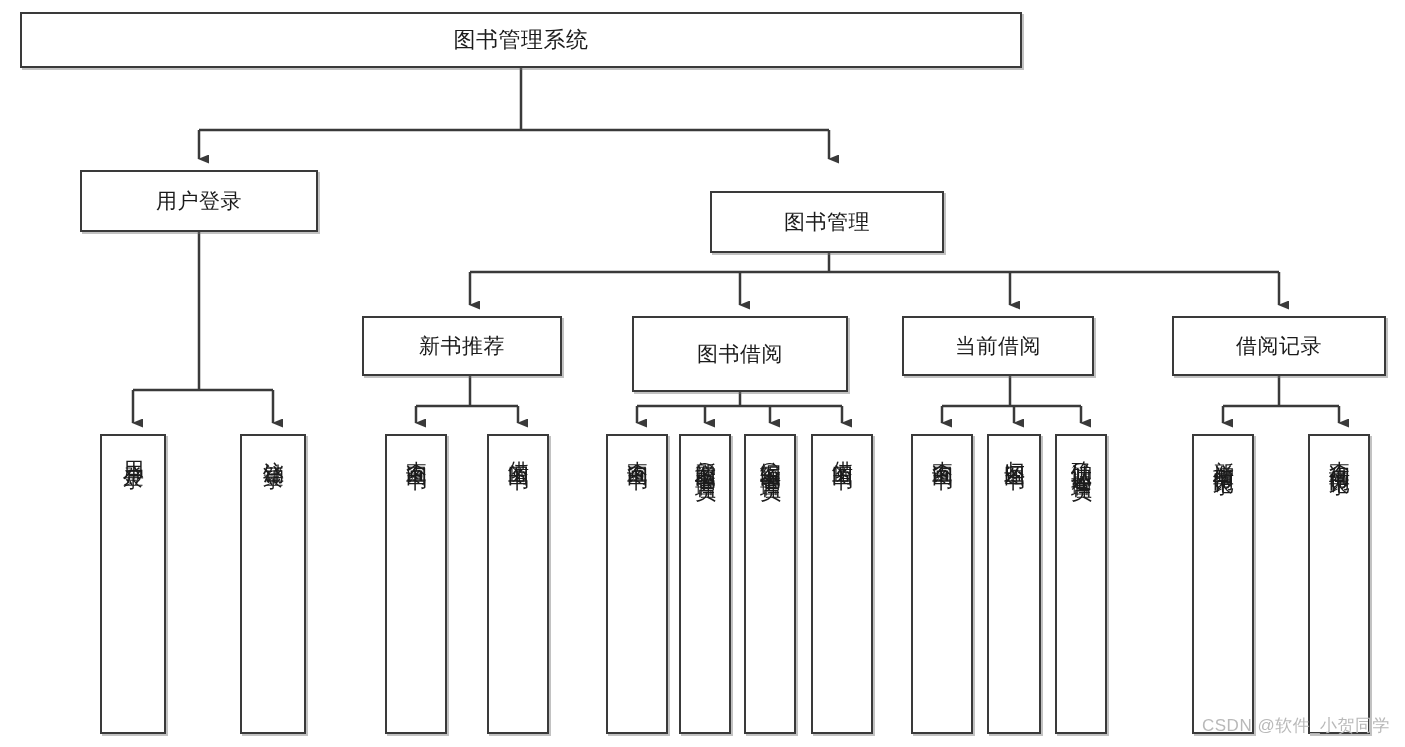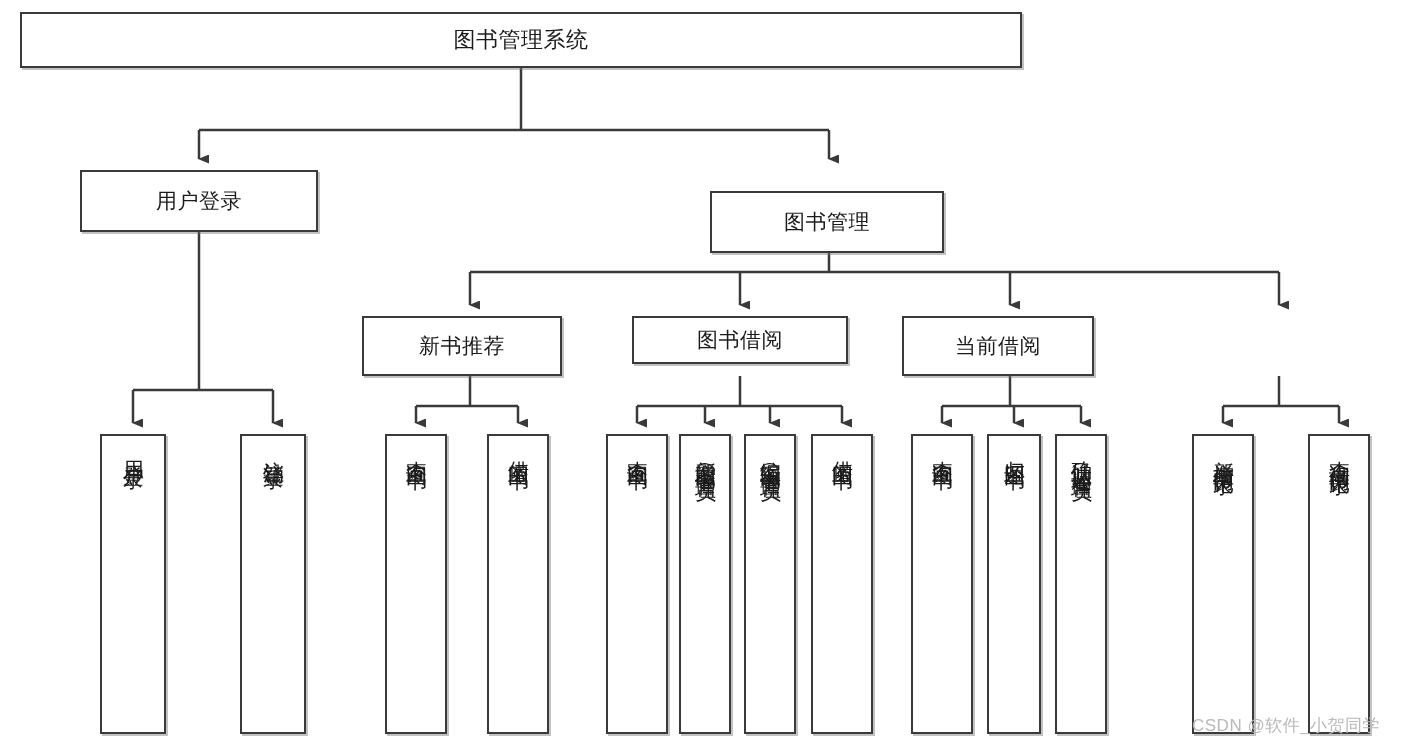--- a/index.html
+++ b/index.html
@@ -113,25 +113,28 @@
   <div class="node" style="left: 80px; top: 170px; width: 238px; height: 62px;">
     <span class="label">用户登录</span>
   </div>
   <div class="node" style="left: 710px; top: 178px; width: 234px; height: 62px; margin-top: 13px;">
     <span class="label">图书管理</span>
   </div>
 
   <div class="node" style="left: 362px; top: 316px; width: 200px; height: 60px;">
     <span class="label">新书推荐</span>
   </div>
-  <div class="node" style="left: 632px; top: 316px; width: 216px; height: 48px;">
+  <div class="node" style="left: 632px; top: 316px; width: 216px; height: 76px;">
     <span class="label">图书借阅</span>
   </div>
   <div class="node" style="left: 902px; top: 316px; width: 192px; height: 60px;">
     <span class="label">当前借阅</span>
+  </div>
+  <div class="node" style="left: 1172px; top: 316px; width: 214px; height: 60px;">
+    <span class="label">借阅记录</span>
   </div>
 
   <div class="node vertical" style="left: 100px; top: 434px; width: 66px; height: 300px;">
     <span class="label">用户登录</span>
   </div>
   <div class="node vertical" style="left: 240px; top: 434px; width: 66px; height: 300px;">
     <span class="label">注销登录</span>
   </div>
   <div class="node vertical" style="left: 385px; top: 434px; width: 62px; height: 300px;">
     <span class="label">查询图书</span>
@@ -160,15 +163,15 @@
   <div class="node vertical" style="left: 1055px; top: 434px; width: 52px; height: 300px;">
     <span class="label">确认归还（管理员）</span>
   </div>
   <div class="node vertical" style="left: 1192px; top: 434px; width: 62px; height: 300px;">
     <span class="label">新增借阅记录</span>
   </div>
   <div class="node vertical" style="left: 1308px; top: 434px; width: 62px; height: 300px;">
     <span class="label">查询借阅记录</span>
   </div>
 
-  <div class="watermark" style="left:1192px; top:714px;">CSDN @软件_小贺同学</div>
+  <div class="watermark" style="left:1192px; top:714px;padding-left:10px;">CSDN @软件_小贺同学</div>
 
 </div>
 
 </body></html>

